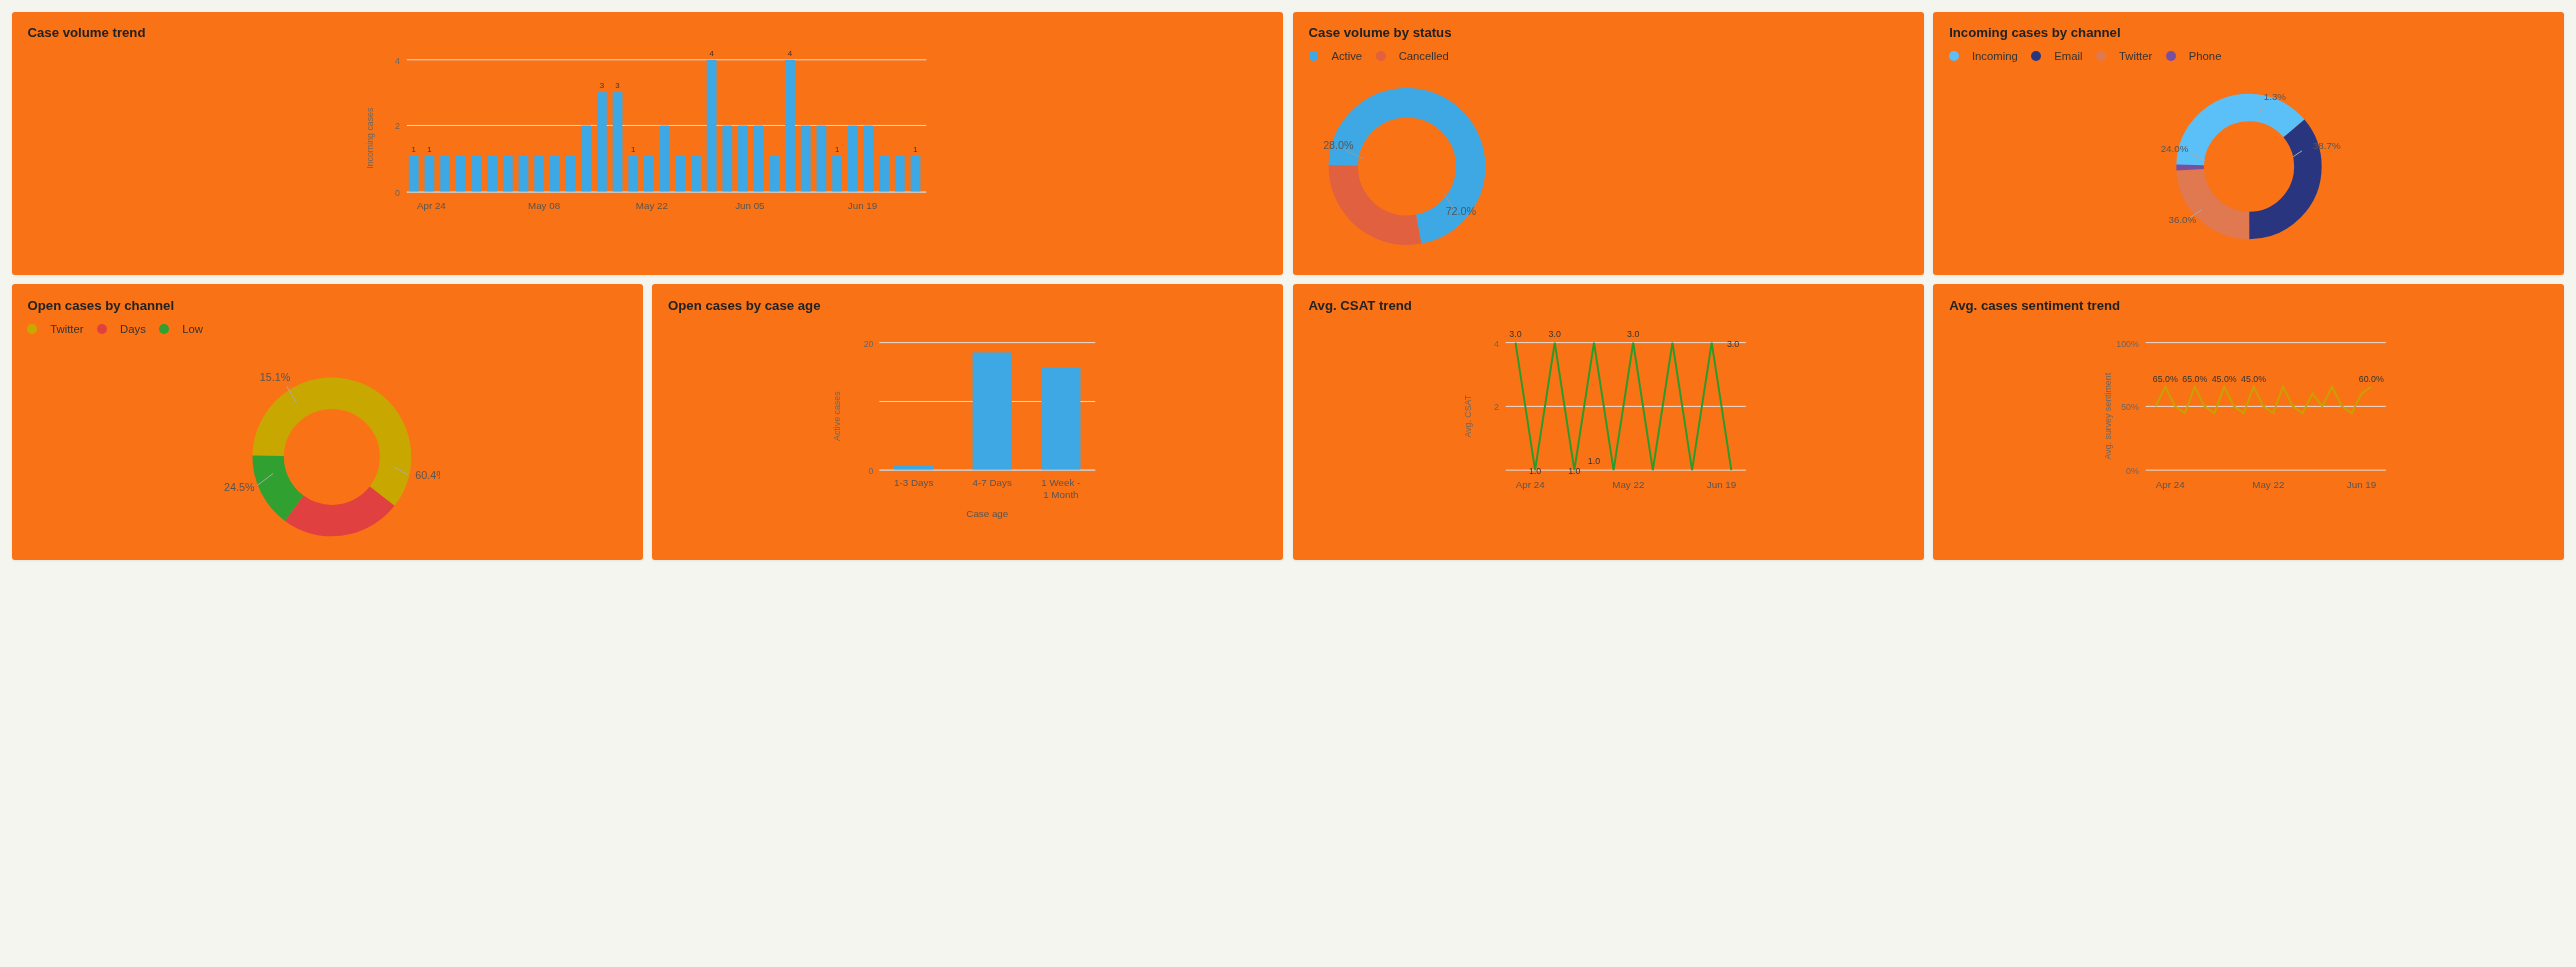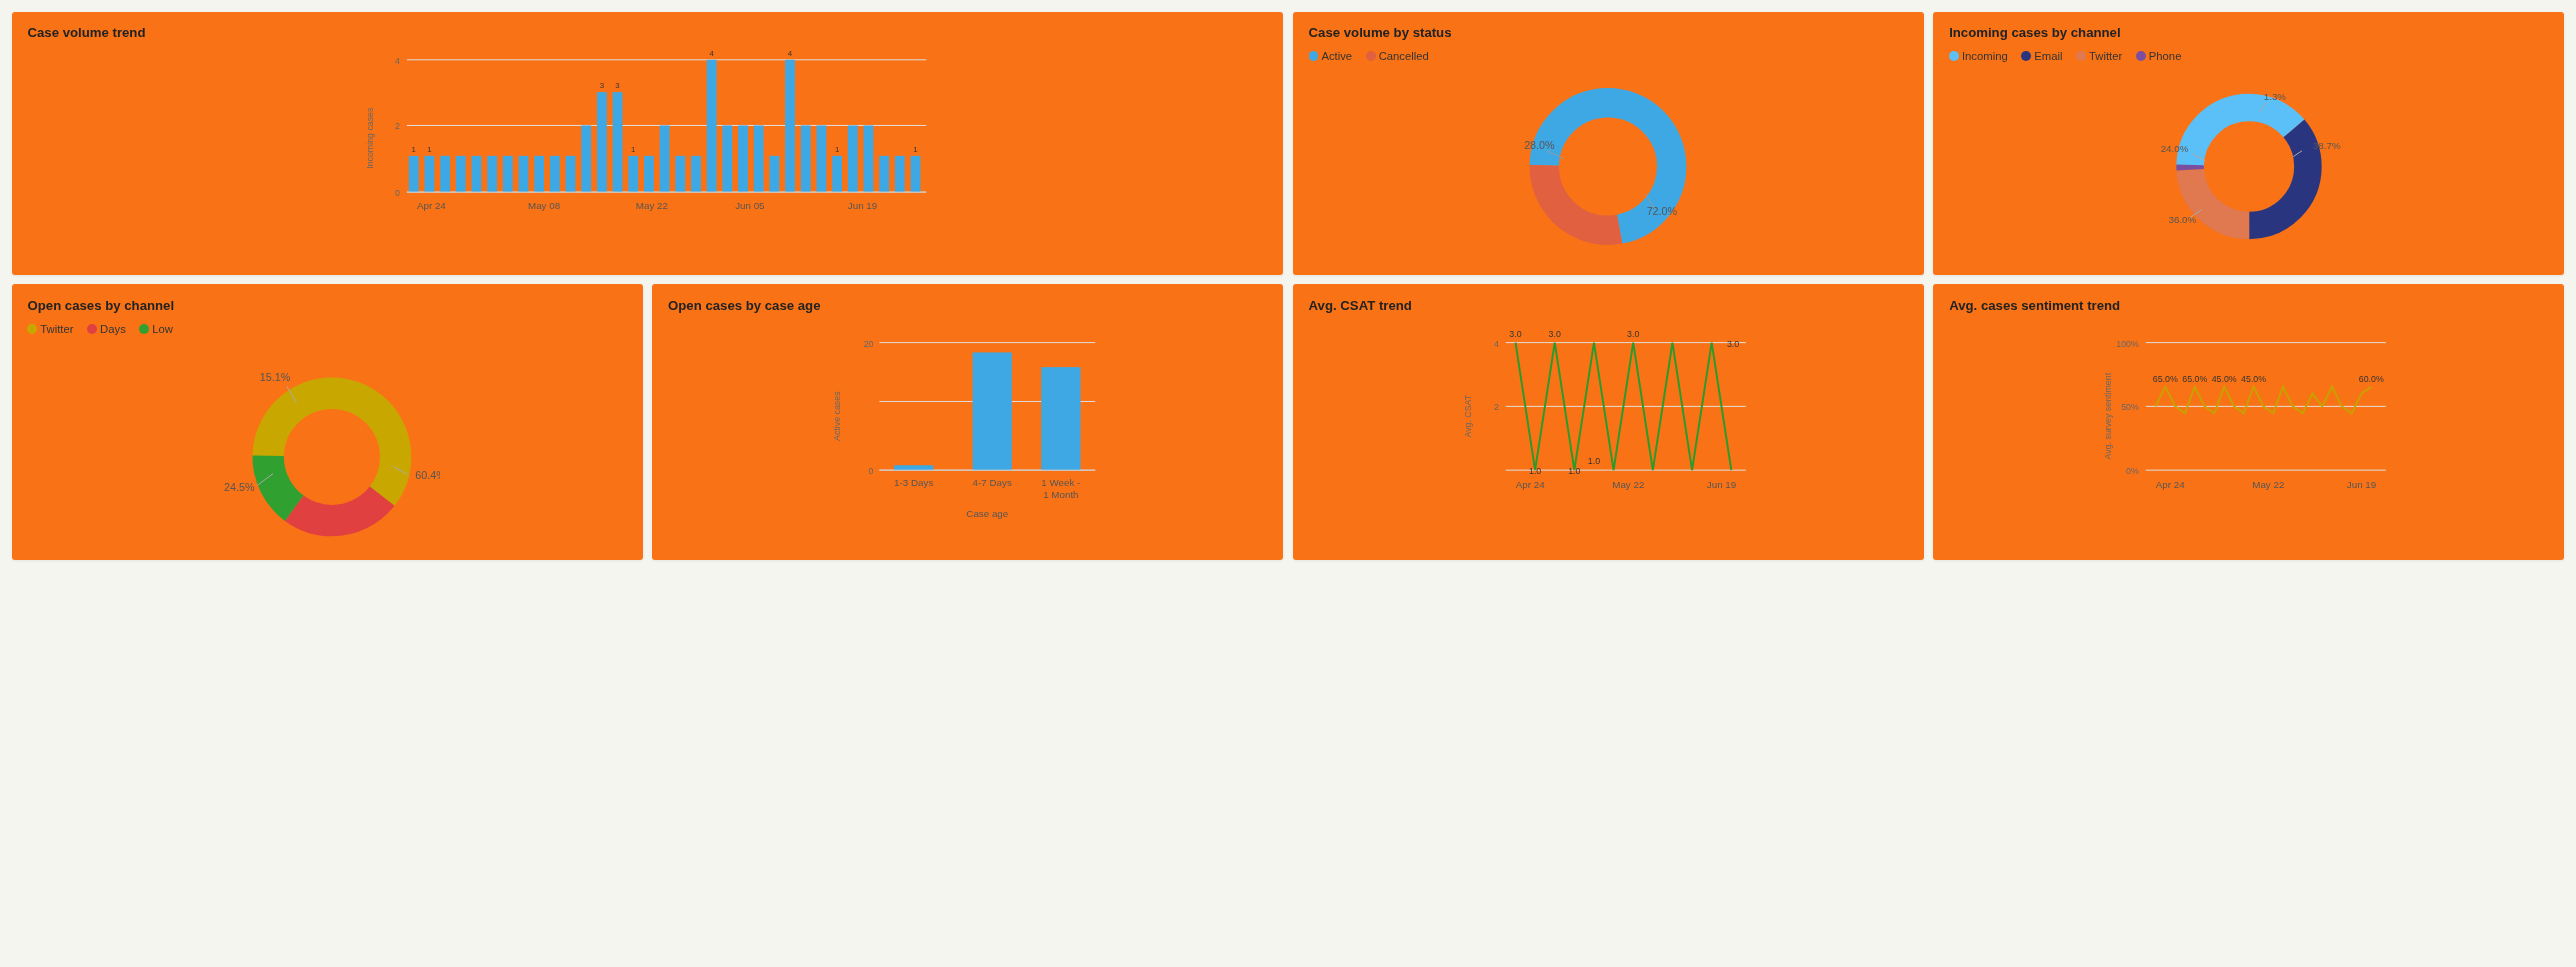--- a/index.html
+++ b/index.html
@@ -33,21 +33,21 @@
     }
     .legend {
       display: flex;
       gap: 13.7px;
       margin-bottom: 5.9px;
       flex-wrap: wrap;
     }
     .legend-item {
       display: flex;
       align-items: center;
-      gap: 3px;
+      gap: 13px;
       font-size: 11.3px;
     }
     .legend-dot {
       width: 9.8px;
       height: 9.8px;
       border-radius: 50%;
       flex-shrink: 0;
     }
 
     .axis-label-y {
@@ -152,21 +152,21 @@
     <div class="legend">
       <div class="legend-item">
         <div class="legend-dot" style="background:#3ea8e5;"></div>
         <span>Active</span>
       </div>
       <div class="legend-item">
         <div class="legend-dot" style="background:#e06040;"></div>
         <span>Cancelled</span>
       </div>
     </div>
-    <div style="display:flex;align-items:center;justify-content:center;padding:9.8px 0;">
+    <div style="display:flex;align-items:center;justify-content:flex-start;padding:9.8px 0;">
       <svg viewBox="0 0 200 180" style="width:196px;height:177px;font-size:12px">
 
         <circle cx="100" cy="90" r="65" fill="none" stroke="#3ea8e5" stroke-width="30" stroke-dasharray="294 115" stroke-dashoffset="102" transform="rotate(-90 100 90)"></circle>
         <circle cx="100" cy="90" r="65" fill="none" stroke="#e06040" stroke-width="30" stroke-dasharray="115 294" stroke-dashoffset="-192" transform="rotate(-90 100 90)"></circle>
 
         <text x="30" y="72" text-anchor="middle" style="font-size:11px;fill:#555;">28.0%</text>
         <line x1="38" y1="74" x2="55" y2="82" stroke="#999" stroke-width="1"></line>
         <text x="155" y="140" text-anchor="middle" style="font-size:11px;fill:#555;">72.0%</text>
         <line x1="148" y1="134" x2="138" y2="118" stroke="#999" stroke-width="1"></line>
       </svg>

